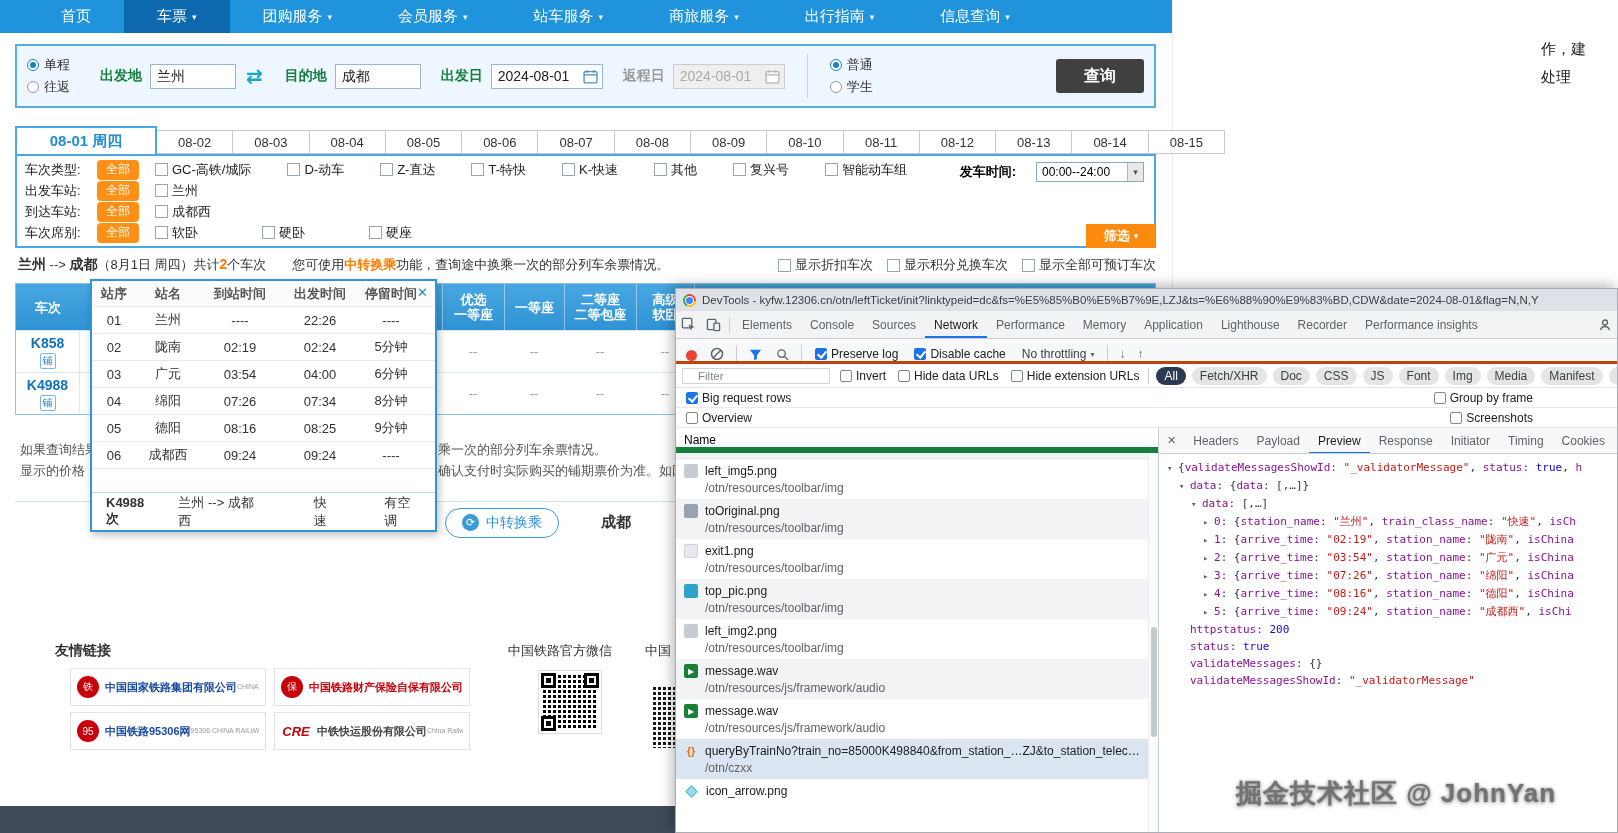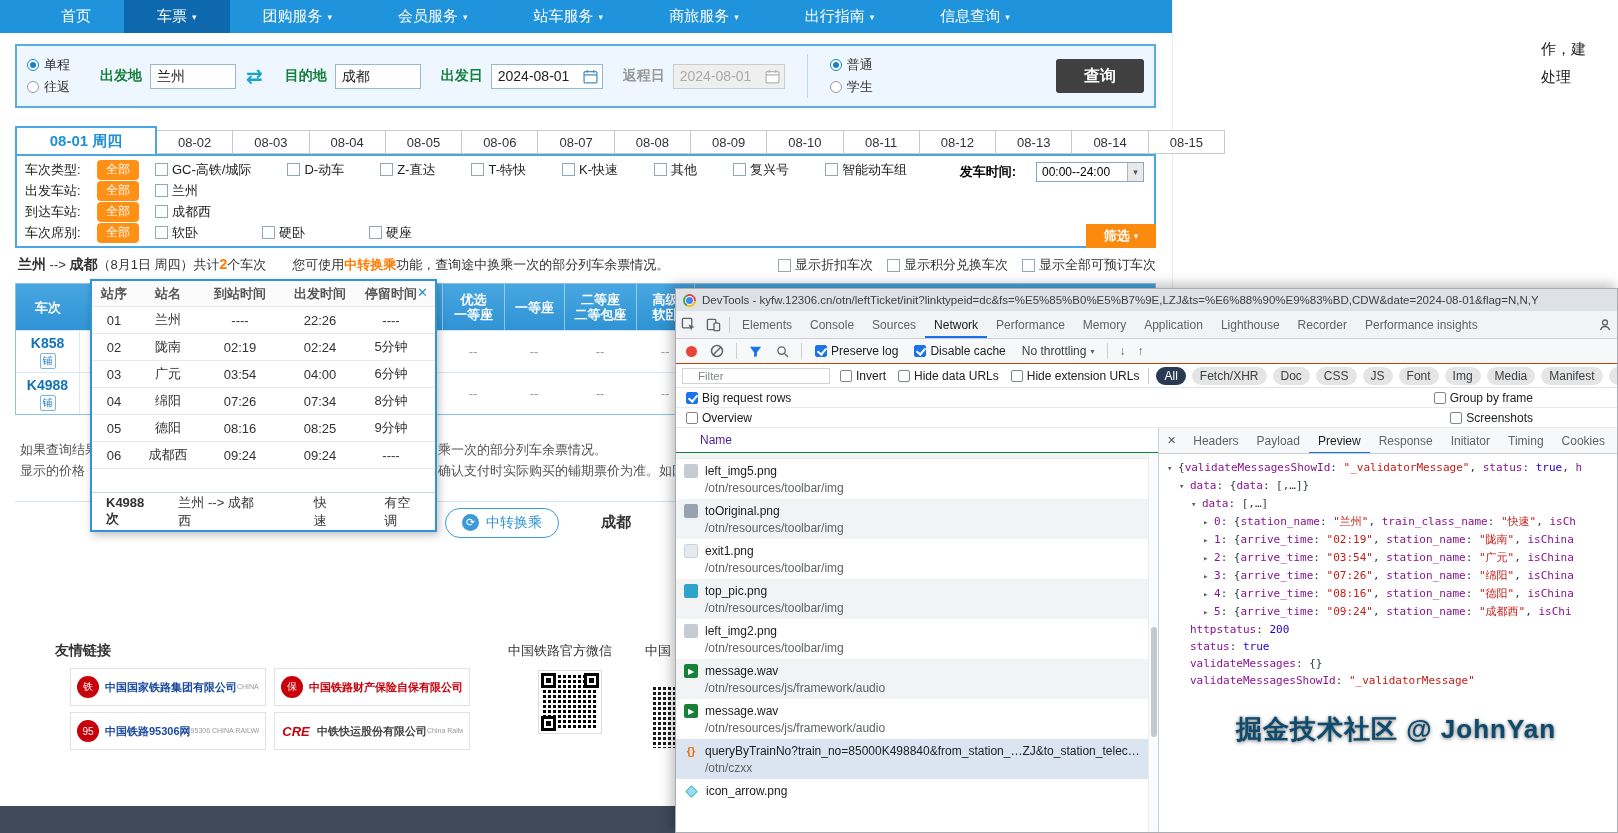--- a/index.html
+++ b/index.html
@@ -122,40 +122,40 @@
   .dt-title{font-size:11.5px;color:#3c4043;overflow:hidden}
   .chrome-icon{width:13px;height:13px;border-radius:50%;background:conic-gradient(from -30deg,#ea4335 0 120deg,#fbbc05 0 240deg,#34a853 0 360deg);position:relative;flex:none}
   .chrome-icon::after{content:"";position:absolute;inset:3px;border-radius:50%;background:#4285f4;box-shadow:0 0 0 1px #fff}
   .dt-tabbar{height:28px;background:#f1f3f4;border-bottom:1px solid #cacdd1;display:flex;align-items:center;flex:none;overflow:hidden}
   .dt-icon{display:inline-flex;align-items:center;justify-content:center;padding:0 5px;cursor:pointer;color:#5f6368;flex:none}
   .dt-divider{width:1px;height:16px;background:#cacdd1;margin:0 3px;flex:none}
   .dt-tabs{display:flex;height:100%}
   .dt-tab{padding:0 9px;line-height:28px;color:#5f6368;cursor:pointer;white-space:nowrap}
   .dt-tab.active{color:#202124;box-shadow:inset 0 -2px 0 #1a73e8}
   .spacer-flex{flex:1}
-  .dt-nettools{height:25px;background:#f7f8fa;border-bottom:1px solid #c2410c;display:flex;align-items:center;padding:0 6px;gap:4px;flex:none;overflow:hidden}
+  .dt-nettools{height:25px;background:#f7f8fa;border-bottom:3px solid #c2410c;display:flex;align-items:flex-end;padding:0 6px;gap:4px;flex:none;overflow:hidden}
   .rec-dot{width:11px;height:11px;border-radius:50%;background:#ea4335;margin:0 4px;cursor:pointer;flex:none}
   .dt-check{display:inline-flex;align-items:center;gap:4px;margin:0 6px;cursor:pointer;white-space:nowrap}
   .dcb{width:12px;height:12px;border:1px solid #80868b;border-radius:2px;background:#fff;position:relative;flex:none}
   .dcb.on{background:#1a73e8;border-color:#1a73e8}
   .dcb.on::after{content:"";position:absolute;left:3px;top:0;width:4px;height:7px;border:solid #fff;border-width:0 2px 2px 0;transform:rotate(40deg)}
   .dt-select{display:inline-flex;align-items:center;gap:4px;color:#3c4043;cursor:pointer;margin:0 6px;white-space:nowrap}
   .sel-caret{font-size:8px;color:#5f6368}
   .sel-caret::before{content:"▾"}
   .arrow-glyph{font-size:12px;font-weight:bold;color:#5f6368;padding:0 4px;cursor:pointer}
   .dt-filterbar{height:24px;background:#fff;border-bottom:1px solid #e0e3e7;display:flex;align-items:center;padding:0 6px;flex:none;overflow:hidden}
   .dt-filter-input{width:148px;height:16px;border:1px solid #d0d4d9;background:#fff;color:#80868b;font-size:11.5px;padding:1px 15px;margin-right:4px;flex:none;cursor:text}
   .chips{display:flex;align-items:center;gap:6px;margin-left:4px;white-space:nowrap}
   .chip{padding:2px 8px;border-radius:9px;color:#3c4043;cursor:pointer;background:#e5e5e5}
   .chip.active{background:#2a3a52;color:#fff}
   .dt-optrow{height:20px;display:flex;align-items:center;border-bottom:1px solid #e8eaed;padding:0 4px;flex:none}
   .opt-right{margin-left:auto;margin-right:80px}
   .dt-split{flex:1;display:flex;min-height:0}
   .req-panel{width:483px;flex:none;border-right:1px solid #cacdd1;position:relative;display:flex;flex-direction:column;min-height:0}
-  .req-head{height:25px;line-height:25px;border-bottom:1px solid #15803d;padding-left:24px;color:#4c1d95;flex:none}
+  .req-head{height:25px;line-height:25px;border-bottom:6px solid #15803d;padding-left:8px;color:#000000;flex:none}
   .req-list{flex:1;overflow:hidden}
   .req-sliver{height:6px;background:#f1f3f4;border-bottom:1px solid #e8e8e8}
   .req-row{height:40px;padding:3px 14px 0 8px;cursor:pointer}
   .req-row.alt{background:#f1f3f4}
   .req-row.sel{background:#dbe5f1}
   .req-name{display:flex;align-items:center;height:18px;white-space:nowrap;overflow:hidden}
   .rn{overflow:hidden;text-overflow:ellipsis}
   .req-path{height:16px;line-height:16px;padding-left:21px;color:#5f6368;white-space:nowrap;overflow:hidden}
   .ric{width:14px;height:14px;margin-right:7px;flex:none;display:inline-flex;align-items:center;justify-content:center;border-radius:2px;font-size:8px}
   .ric.img-gray{background:#c6ccd4}
@@ -178,21 +178,21 @@
   .det-content{flex:1;overflow:hidden;padding:5px 4px;font-family:"DejaVu Sans Mono","Liberation Mono",monospace;font-size:11px;line-height:17px;background:#fff}
   .tree-line{white-space:nowrap;overflow:hidden}
   .tri{display:inline-block;width:11px;color:#5f6368;font-size:9px}
   .tri.open::before{content:"▾"}
   .tri.closed::before{content:"▸"}
   .tk-key{color:#881391}
   .tk-str{color:#c41a16}
   .tk-num{color:#1c00cf}
   .tk-plain{color:#303942}
 
-  .watermark{position:absolute;left:1236px;top:712px;font-size:26px;font-weight:bold;color:#0c4a6e;text-shadow:0 1px 4px rgba(0,0,0,.45),0 0 2px rgba(0,0,0,.3);z-index:100;letter-spacing:1px}
+  .watermark{position:absolute;left:1236px;top:776px;font-size:26px;font-weight:bold;color:#737373;text-shadow:0 1px 4px rgba(0,0,0,.45),0 0 2px rgba(0,0,0,.3);z-index:100;letter-spacing:1px}
 </style>
 </head>
 <body>
 
 <div class="canvas">
 
   <div class="site">
     <div class="topnav" id="nav">
         <div class="nav-item">
           <span>首页</span>

